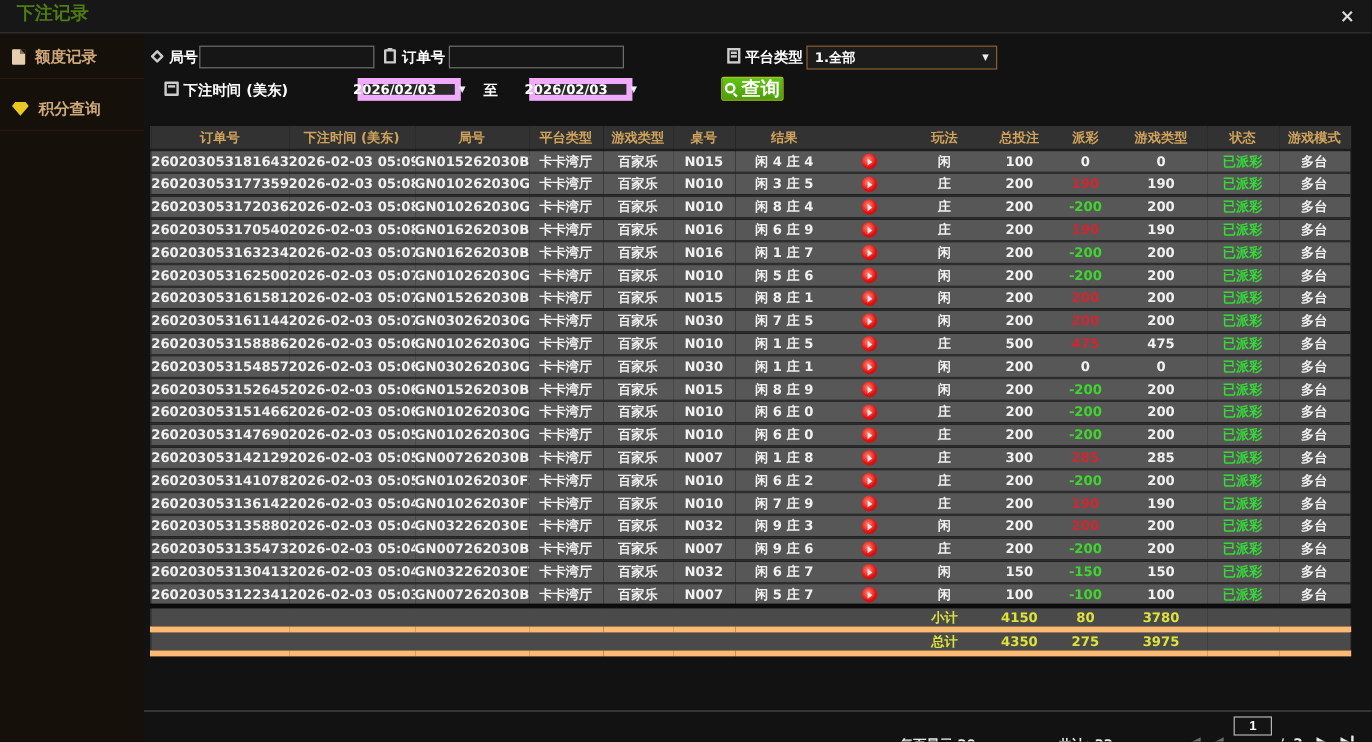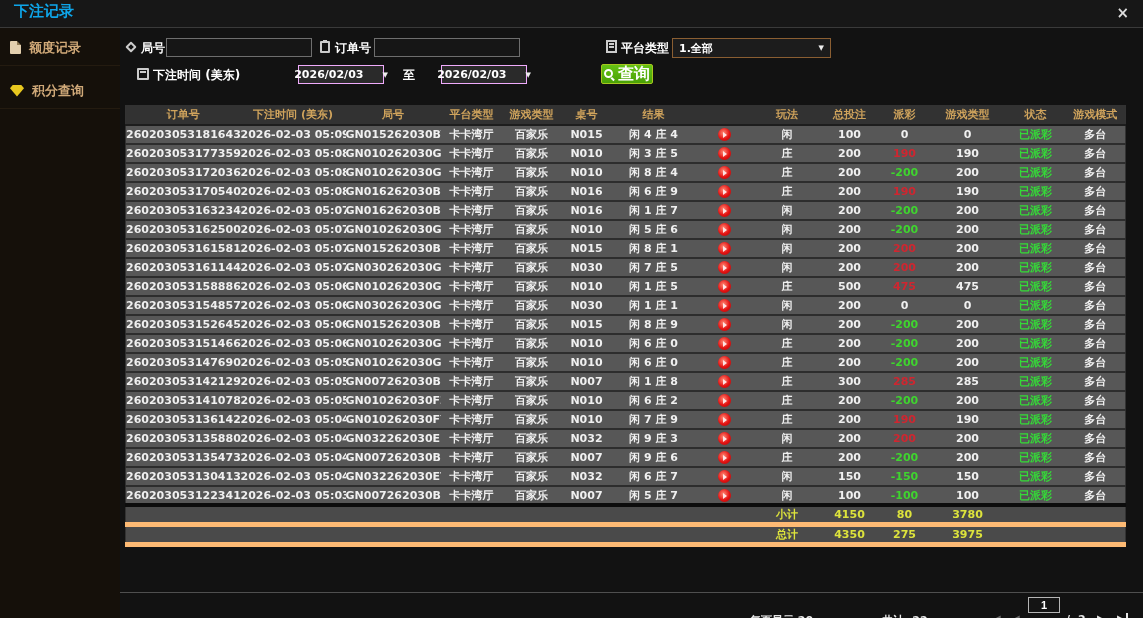--- a/index.html
+++ b/index.html
@@ -4,21 +4,21 @@
 <style>
   * { box-sizing: border-box; margin: 0; padding: 0; }
   html,body { width:1143px; height:618px; overflow:hidden; }
   body {
     background:#0b0b0b;
     font-family:"DejaVu Sans","Liberation Sans",sans-serif;
     position:relative; color:#eee;
   }
   
   .titlebar{position:absolute;top:0;left:0;right:0;height:28px;background:#171717;border-bottom:1px solid #3a3a3a;}
-  .titlebar .title{position:absolute;left:14px;top:2px;font-size:15px;font-weight:bold;color:#0ea5e9;}
+  .titlebar .title{position:absolute;left:14px;top:2px;font-size:15px;font-weight:bold;color:#4d7c0f;}
   .titlebar .close{position:absolute;right:14px;top:4px;font-size:15px;font-weight:bold;color:#ddd;cursor:pointer;}
   
   .main{position:absolute;top:28px;left:0;right:0;bottom:0;}
   .sidebar{position:absolute;left:0;top:0;bottom:0;width:120px;background:#15100a;}
   .content{position:absolute;left:120px;top:0;right:0;bottom:0;background:#121212;}
   
   .side-item{position:relative;height:36px;margin-bottom:7px;display:flex;align-items:center;padding-left:10px;cursor:pointer;color:#cfa878;font-size:13px;font-weight:bold;border-bottom:1px solid #241b10;}
   .side-item:first-child{margin-top:2px;}
   .side-item.active{background:linear-gradient(#d9c3a8,#b3placeholder) }
   .side-item.active{background:linear-gradient(#dcc6ab,#b3946e);color:#201203;}
@@ -34,21 +34,21 @@
   .filters{position:absolute;top:0;left:0;right:0;height:77px;}
   .flabel{position:absolute;font-size:12px;font-weight:bold;color:#fff;line-height:20px;}
   .ftext{background:#161616;border:1px solid #6e6e6e;color:#fff;font-size:11px;padding:0 4px;position:absolute;height:19px;}
   .tag-icon{position:absolute;width:8px;height:8px;border:2px solid #ccc;border-radius:1px;transform:rotate(45deg);display:inline-block;}
   .clipboard-icon{position:absolute;width:10px;height:12px;border:2px solid #ccc;border-radius:1px;}
   .clipboard-icon::before{content:"";position:absolute;top:-3px;left:1px;width:4px;height:2px;background:#ccc;}
   .list-icon{position:absolute;width:11px;height:13px;border:2px solid #ccc;}
   .list-icon::before{content:"";position:absolute;left:1px;top:1px;width:5px;height:2px;background:#ccc;box-shadow:0 3px 0 #ccc;}
   .calendar-icon{position:absolute;width:12px;height:12px;border:2px solid #ccc;border-radius:1px;}
   .calendar-icon::before{content:"";position:absolute;left:1px;top:1px;width:6px;height:2px;background:#ccc;}
-  .datebox{position:absolute;height:19px;width:86px;background:#2a2a2a;border:1px solid #f0abfc;color:#fff;font-size:11px;font-weight:bold;display:flex;align-items:center;justify-content:center;gap:19px;cursor:pointer;}
+  .datebox{position:absolute;height:19px;width:86px;background:#2a2a2a;border:5px solid #f0abfc;color:#fff;font-size:11px;font-weight:bold;display:flex;align-items:center;justify-content:center;gap:19px;cursor:pointer;}
   .datebox .caret, .selectbox .caret{font-size:7px;color:#eee;}
   .selectbox{position:absolute;height:20px;width:159px;background:#1c1c1c;border:1px solid #8a5e32;color:#fff;font-size:11px;font-weight:bold;display:flex;align-items:center;padding:0 6px;cursor:pointer;}
   .selectbox .caret{margin-left:auto;}
   .search-btn{position:absolute;height:20px;padding:0 2px;background:linear-gradient(#66c215,#4aa106);border:1px solid #a6c81e;border-radius:2px;color:#fff;font-size:16px;font-weight:bold;display:flex;align-items:center;gap:3px;cursor:pointer;}
   .mag-icon{width:11px;height:11px;position:relative;display:inline-block;}
   .mag-icon::before{content:"";position:absolute;left:0;top:0;width:5px;height:5px;border:2px solid #fff;border-radius:50%;}
   .mag-icon::after{content:"";position:absolute;left:8px;top:8px;width:4px;height:2px;background:#fff;transform:rotate(45deg);transform-origin:0 0;}
   
   .table-wrap{position:absolute;top:77px;left:5px;}
   table{border-collapse:collapse;table-layout:fixed;width:1000px;border-left:1px solid #333;border-right:1px solid #333;}

